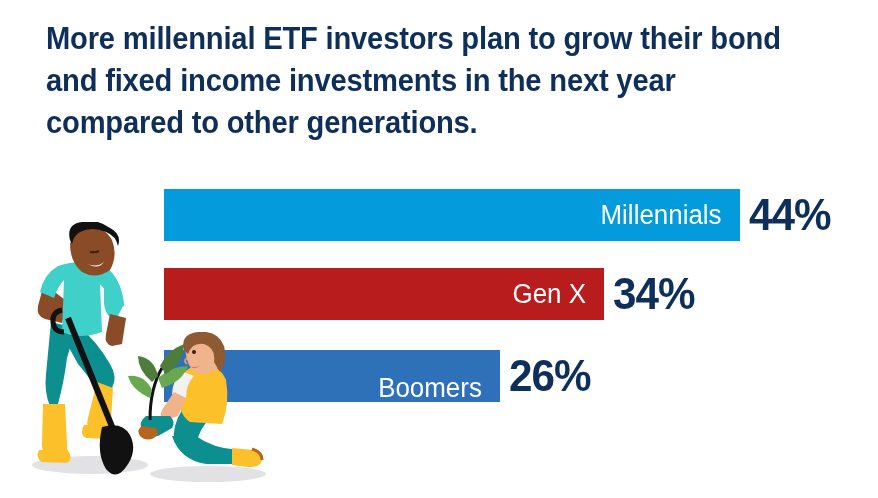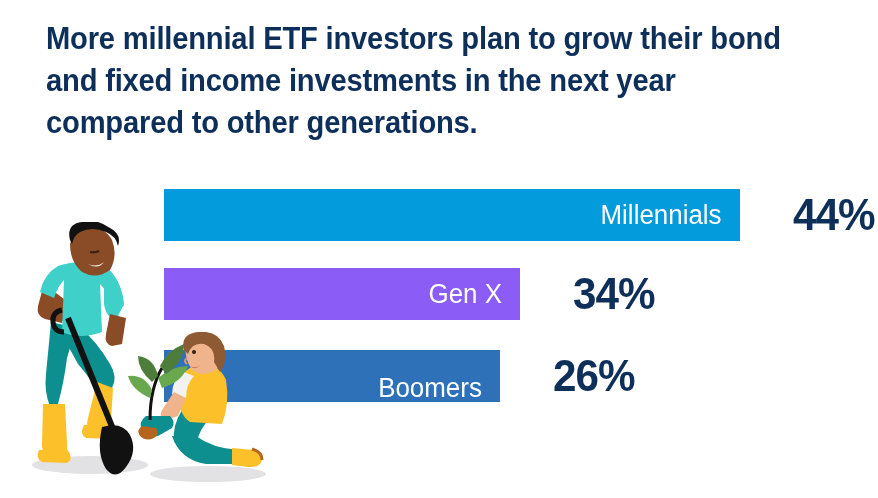--- a/index.html
+++ b/index.html
@@ -41,21 +41,20 @@
     width: 878px;
     height: 498px;
   }
 
   .bar-row {
     position: absolute;
     left: 164px;
     height: 52px;
     display: flex;
     align-items: center;
-    gap: 44px;
   }
 
   .bar {
     height: 52px;
     display: flex;
     align-items: center;
     justify-content: flex-end;
     box-sizing: border-box;
     padding-right: 16px;
   }
@@ -100,21 +99,21 @@
 <div class="chart">
 
   <div class="bar-row" id="row-millennials" style="top:189px;">
     <div class="bar" id="bar-millennials" style="width: 576px; background: rgb(3, 155, 220);">
       <span class="bar-label">Millennials</span>
     </div>
     <span class="bar-value">44%</span>
   </div>
 
   <div class="bar-row" id="row-genx" style="top:268px;">
-    <div class="bar" id="bar-genx" style="width: 356px; background: #8b5cf6;">
+    <div class="bar" id="bar-genx" style="width: 440px; background: #b91c1c;">
       <span class="bar-label">Gen X</span>
     </div>
     <span class="bar-value">34%</span>
   </div>
 
   <div class="bar-row" id="row-boomers" style="top:350px;">
     <div class="bar" id="bar-boomers" style="width: 336px; background: rgb(46, 113, 184); align-items: flex-end;">
       <span class="bar-label">Boomers</span>
     </div>
     <span class="bar-value">26%</span>

